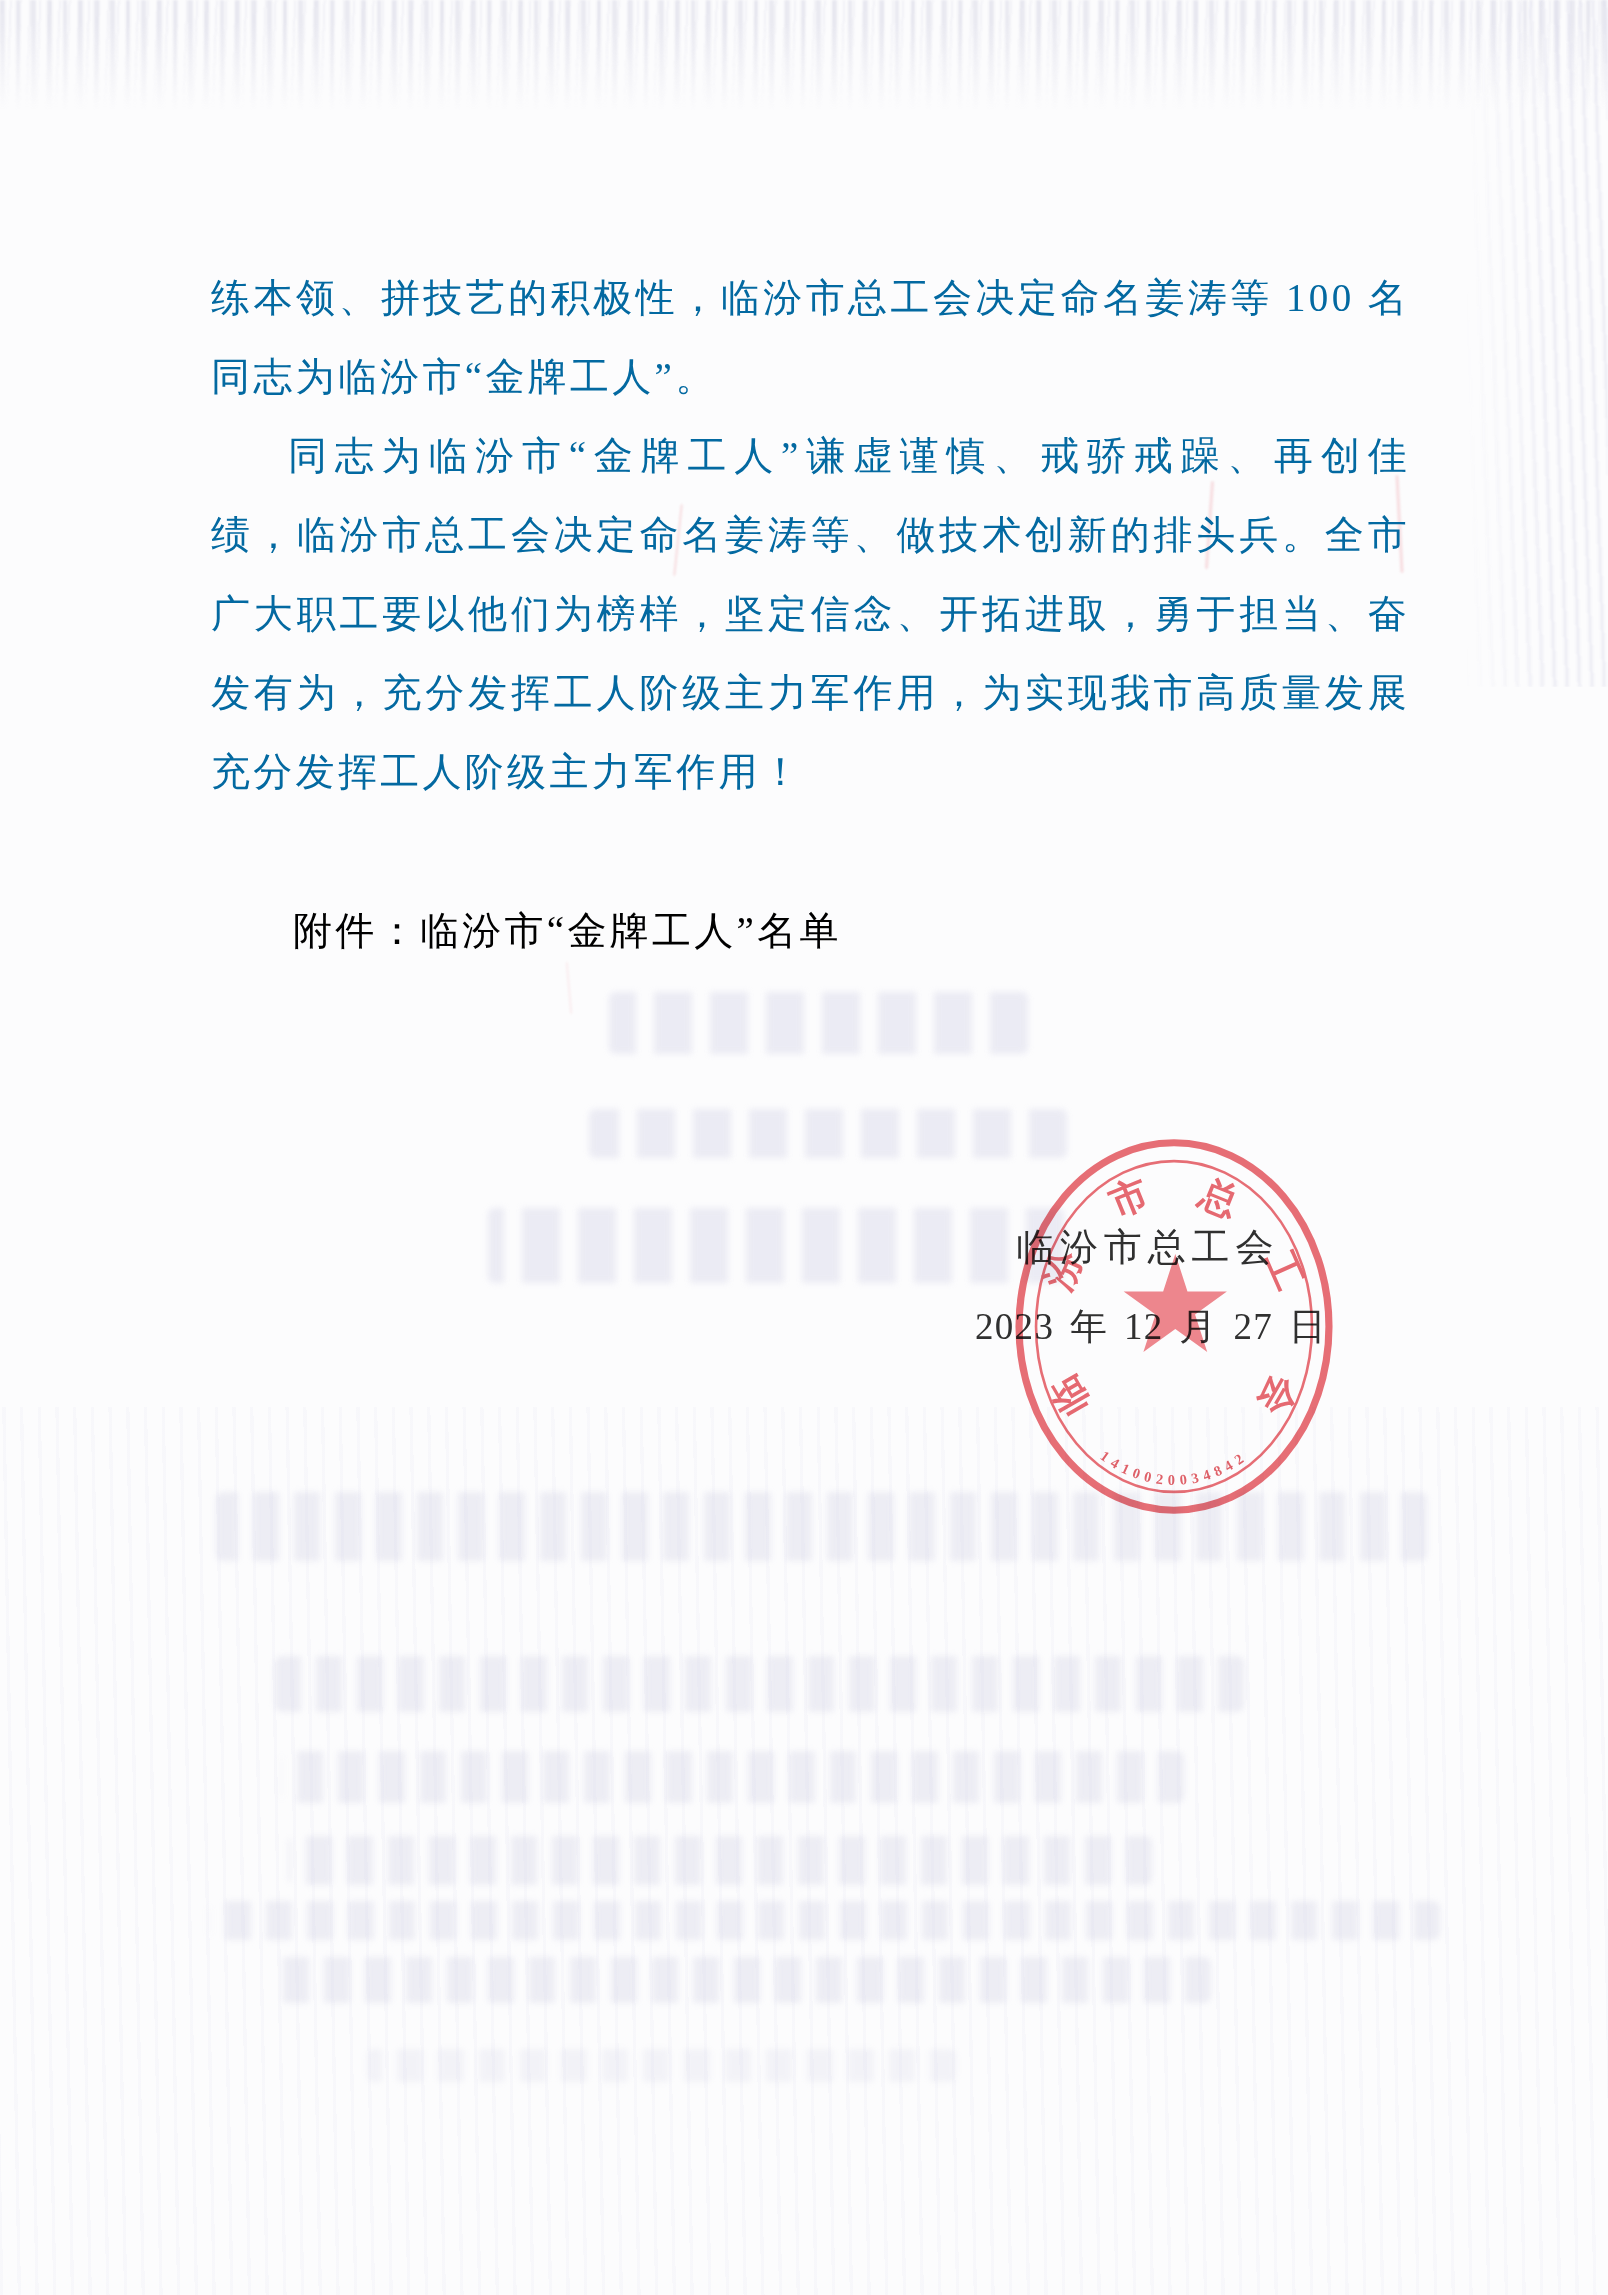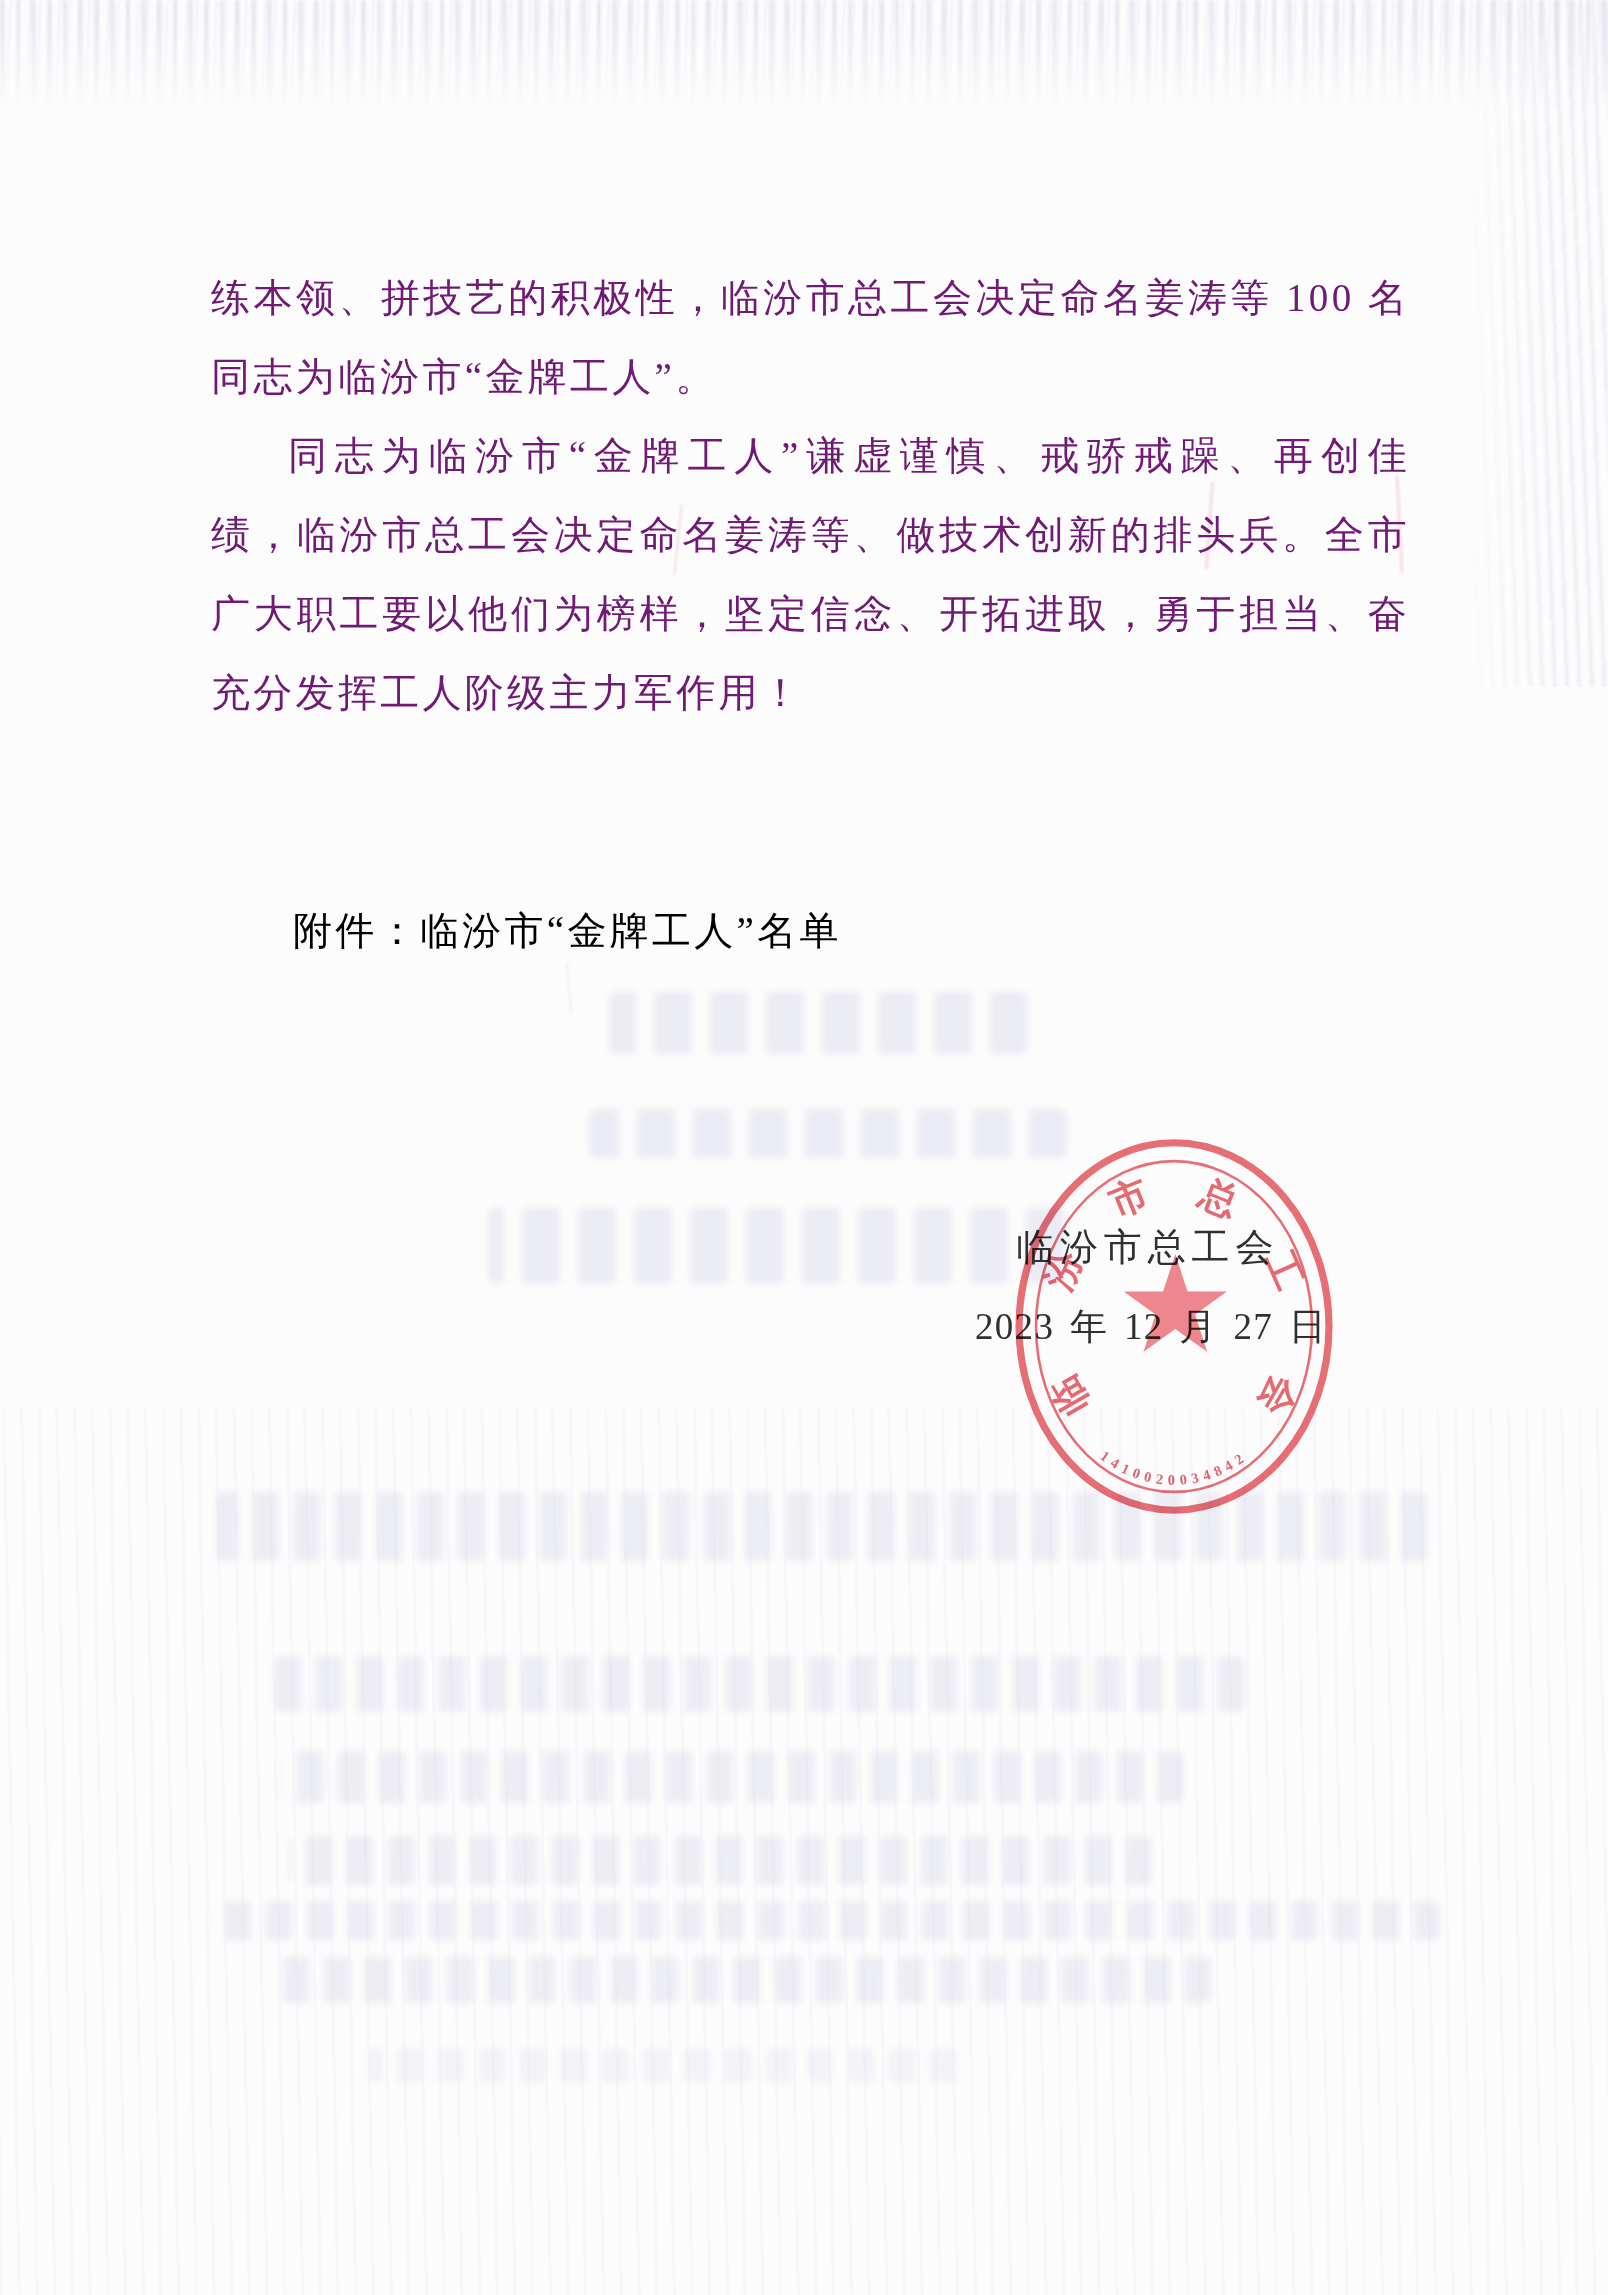--- a/index.html
+++ b/index.html
@@ -39,21 +39,21 @@
     background:repeating-linear-gradient(90deg, rgba(203,203,224,.50) 0 26px, transparent 26px 41px);
     filter:blur(3.3px);border-radius:6.5px;opacity:.62;
     transform:scaleX(-1);
   }
   .bleed.big{background:repeating-linear-gradient(90deg, rgba(203,203,226,.55) 0 38px, transparent 38px 56px);}
   
   .wisp{position:absolute;pointer-events:none;background:rgba(233,140,150,.28);filter:blur(1px);border-radius:2px;}
   
   .doc-body{
     position:absolute;left:211px;top:258px;width:1199px;
-    color:#701a75;font-size:39px;letter-spacing:3.3px;
+    color:#0369a1;font-size:39px;letter-spacing:3.3px;
   }
   .line{height:79px;line-height:79px;white-space:nowrap;}
   .line.j{white-space:normal;text-align:justify;text-align-last:justify;}
   .line.indent{text-indent:77px;}
   .attach{
     position:absolute;left:211px;top:891px;width:1199px;height:79px;line-height:79px;
     color:#000000;font-size:39px;letter-spacing:3.3px;text-indent:82px;white-space:nowrap;
   }
   .sig{
     position:absolute;left:1016px;top:1228px;
@@ -94,20 +94,21 @@
   <div class="wisp" style="left:1398px;top:475px;width:2.6px;height:98px;transform:rotate(-3deg);"></div>
   <div class="wisp" style="left:677px;top:504px;width:2px;height:72px;transform:rotate(6deg);"></div>
   <div class="wisp" style="left:568px;top:962px;width:2px;height:52px;transform:rotate(-5deg);opacity:.5;"></div>
 
   <main class="doc-body">
     <div class="line j">练本领、拼技艺的积极性，临汾市总工会决定命名姜涛等 100 名</div>
     <div class="line">同志为临汾市“金牌工人”。</div>
     <div class="line j indent">同志为临汾市“金牌工人”谦虚谨慎、戒骄戒躁、再创佳</div>
     <div class="line j">绩，临汾市总工会决定命名姜涛等、做技术创新的排头兵。全市</div>
     <div class="line j">广大职工要以他们为榜样，坚定信念、开拓进取，勇于担当、奋</div>
+    <div class="line j">发有为，充分发挥工人阶级主力军作用，为实现我市高质量发展</div>
     <div class="line">充分发挥工人阶级主力军作用！</div>
   </main>
 
   <div class="attach">附件：临汾市“金牌工人”名单</div>
 
   <div class="sig">临汾市总工会</div>
   <div class="date">2023 年 12 月 27 日</div>
 
   <svg class="seal" width="340" height="393" viewBox="0 0 520 600" aria-hidden="true">
     <ellipse cx="260" cy="300" rx="237" ry="281" fill="none" stroke="#e8646c" stroke-width="11"></ellipse>

